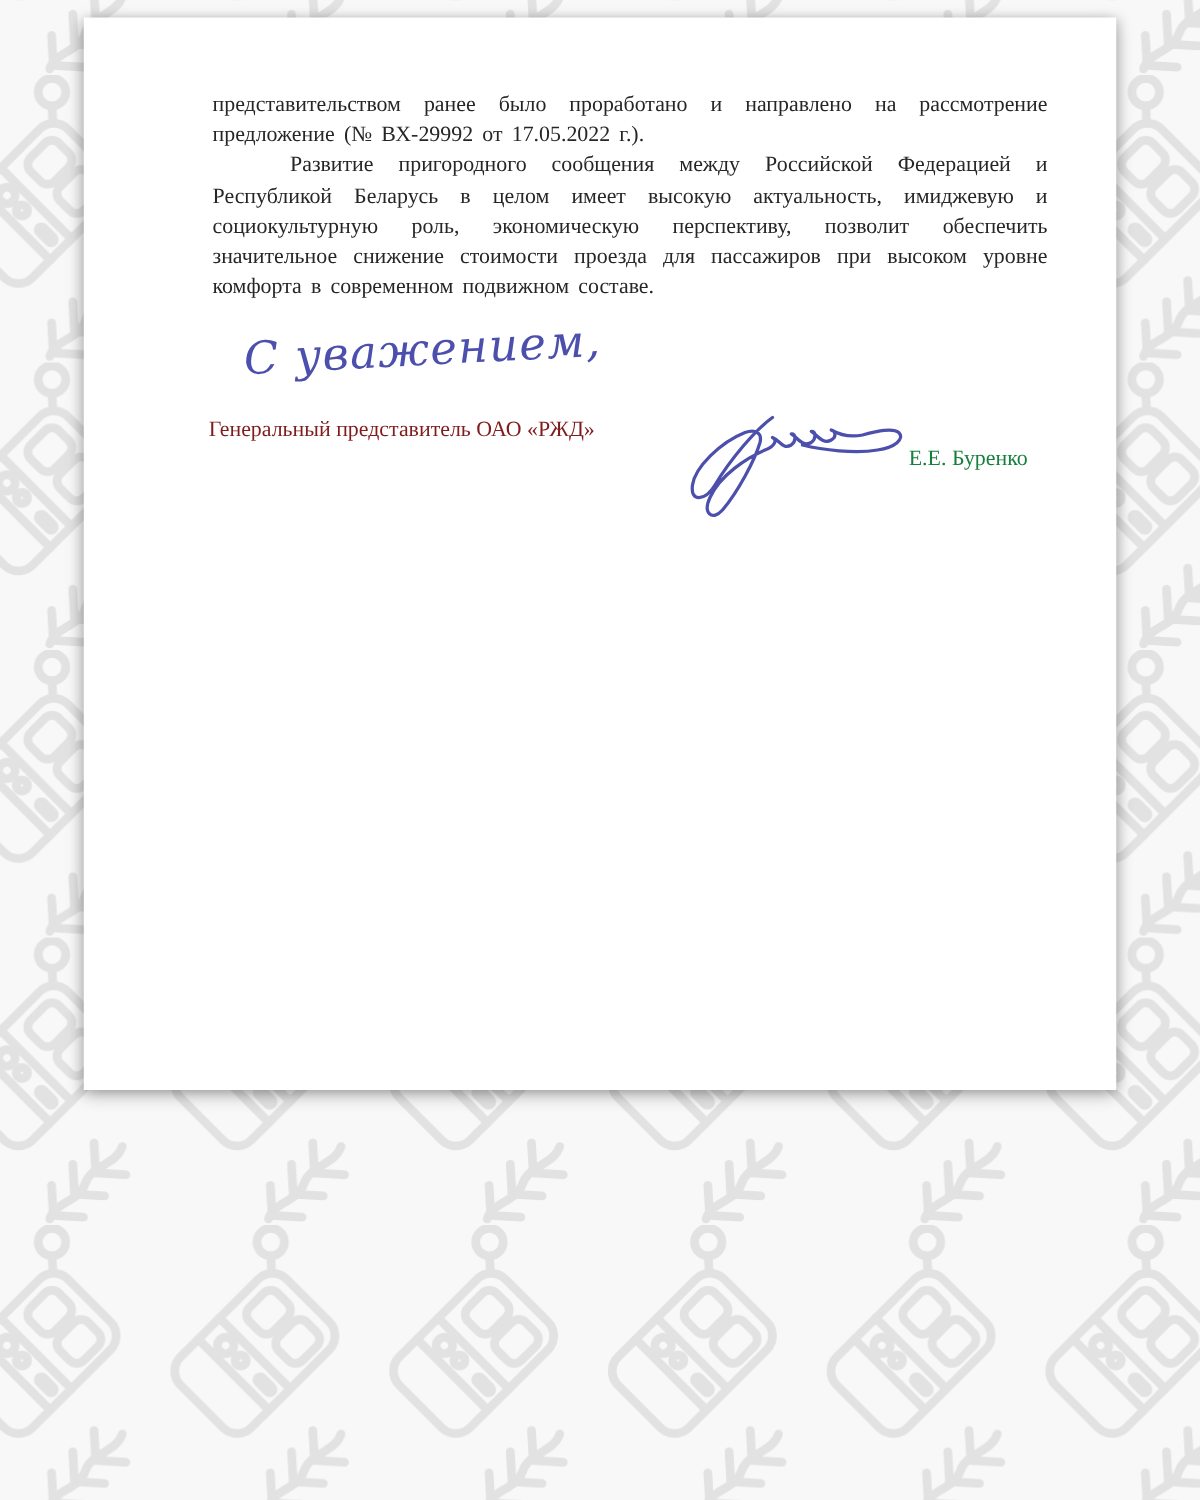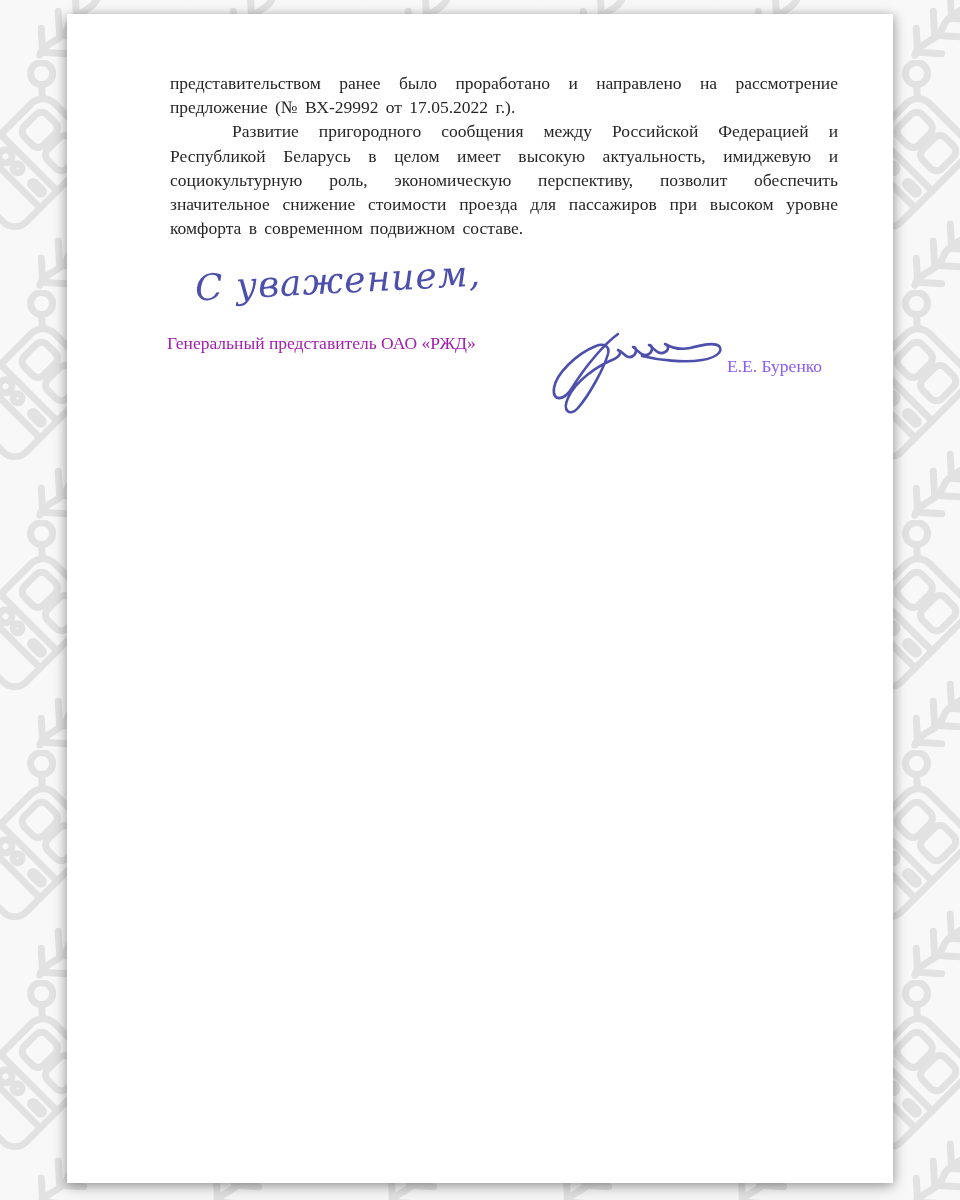--- a/index.html
+++ b/index.html
@@ -5,21 +5,21 @@
   html,body{margin:0;padding:0;}
   body{
     width:960px;height:1200px;
     background:#f6f6f6;
     font-family:"Liberation Serif", serif;
     overflow:hidden;
   }
   .stage{position:relative;width:960px;height:1200px;}
   .bg-pattern{position:absolute;left:0;top:0;display:block;}
   .page{
-    position:absolute;left:67px;top:14px;width:826px;height:1169px;
+    position:absolute;left:67px;top:14px;width:826px;height:858px;
     background:#ffffff;
     box-shadow:0 4px 14px rgba(0,0,0,0.28), 3px 0 8px rgba(0,0,0,0.10), -3px 2px 8px rgba(0,0,0,0.10);
   }
   .textblock{
     position:absolute;left:103px;top:57px;width:668px;
     font-size:17.5px;line-height:24.2px;color:#262626;
     text-align:justify;word-spacing:3px;
   }
   .textblock p{margin:0;}
   .textblock p.indent{text-indent:62px;}
@@ -28,28 +28,28 @@
     color:#4c50ac;
     font-family:"DejaVu Serif", serif;
     font-style:italic;
     font-size:36px;
     letter-spacing:1px;
     transform:rotate(-3deg);
     white-space:nowrap;
   }
   .signer{
     position:absolute;left:100px;top:316px;
-    font-size:17.5px;line-height:27px;color:#a21caf;
+    font-size:17.5px;line-height:27px;color:#7f1d1d;
   }
   .sig-ink{
     position:absolute;left:473px;top:304px;width:200px;height:100px;
   }
   .signer-name{
     position:absolute;left:660px;top:342px;
-    font-size:17.5px;color:#8b5cf6;white-space:nowrap;
+    font-size:17.5px;color:#15803d;white-space:nowrap;
   }
 </style>
 </head>
 <body>
 
 <div class="stage">
 
   <svg class="bg-pattern" width="960" height="1200" viewBox="0 0 960 1200" aria-hidden="true">
     <defs>
       <g id="wm-train" fill="none" stroke="#e2e2e2" stroke-width="7" stroke-linecap="round" stroke-linejoin="round">

